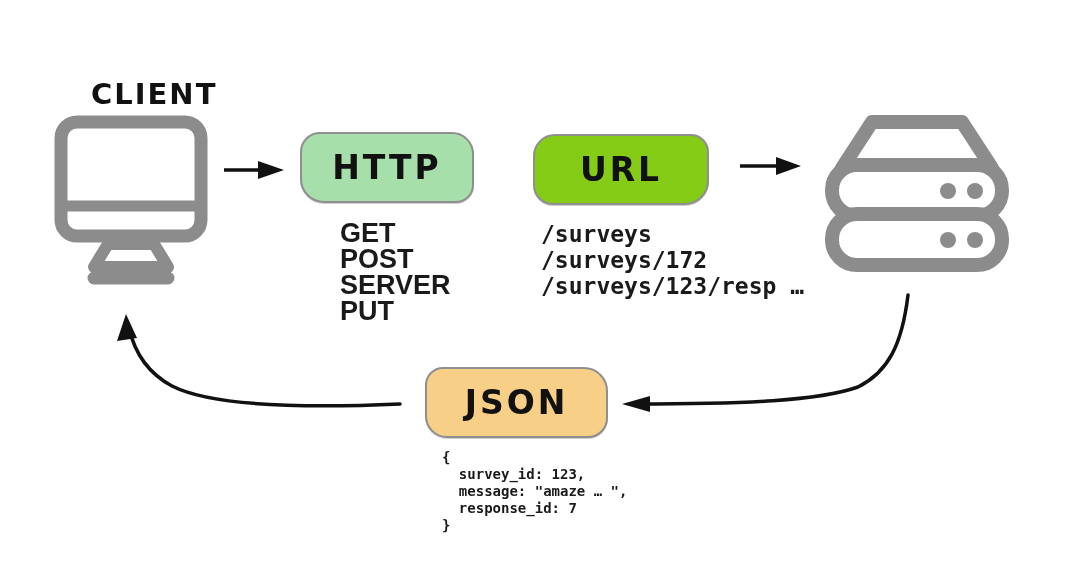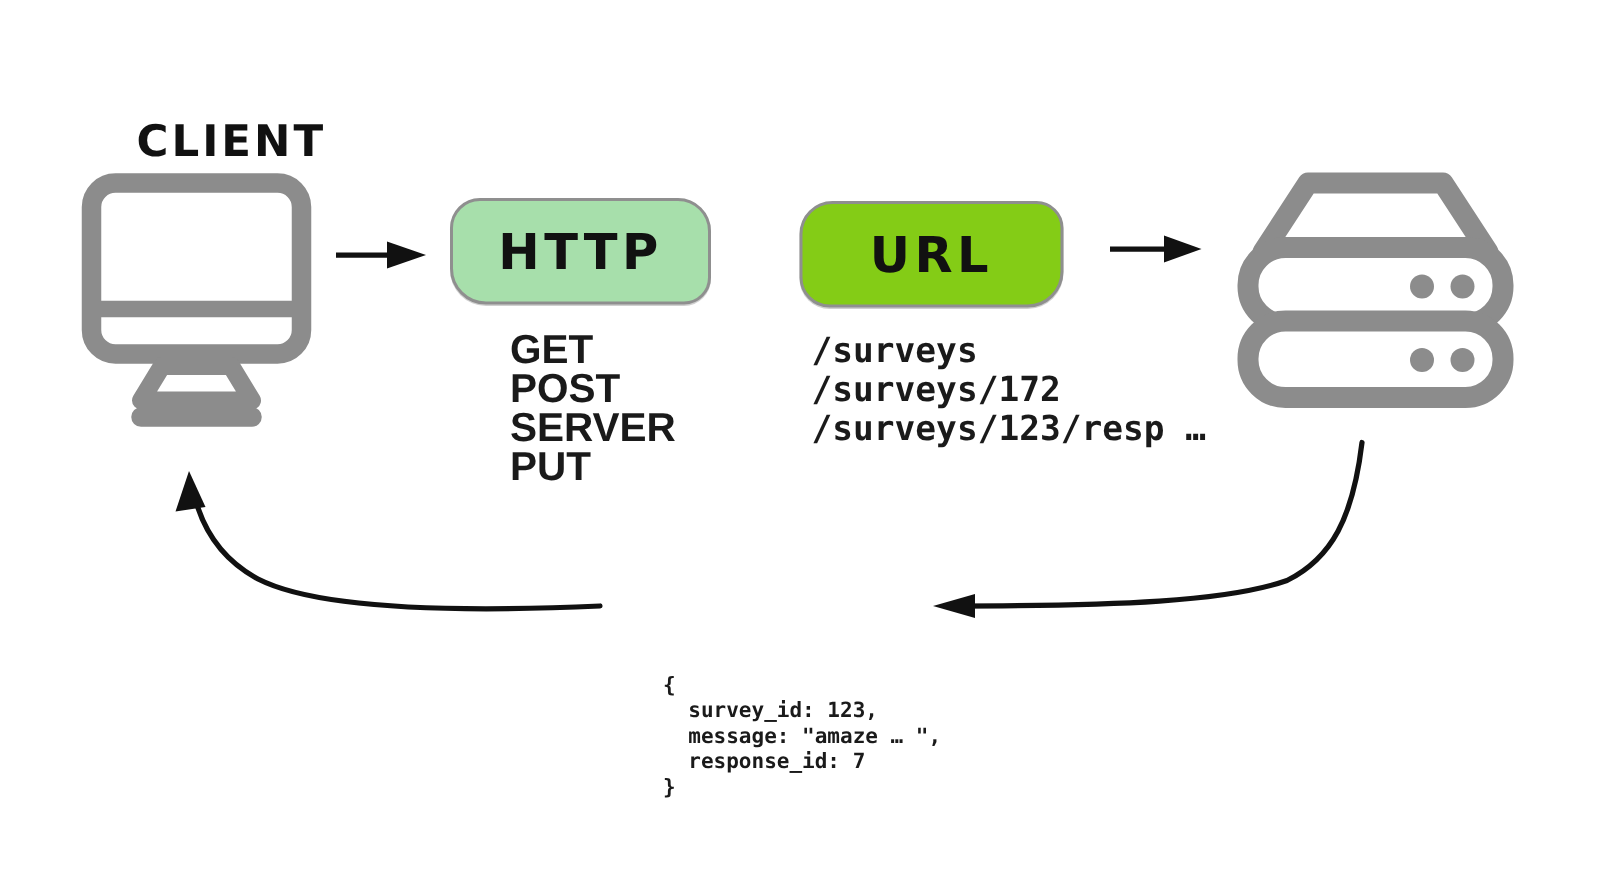--- a/index.html
+++ b/index.html
@@ -85,20 +85,23 @@
 
   <div class="pill" style="left: 533px; top: 134px; width: 176px; height: 71px; border-radius: 22px 18px 24px 20px; background-color: #84cc16; border-color: rgb(143, 143, 143);">
     <span class="pill-label hand">URL</span>
   </div>
   <div class="paths" style="left:541px; top:221px;">
     <div>/surveys</div>
     <div>/surveys/172</div>
     <div>/surveys/123/resp …</div>
   </div>
 
+  <div class="pill" style="left: 425px; top: 367px; width: 183px; height: 71px; border-radius: 18px 24px 20px 22px; background-color: rgb(248, 207, 135); border-color: rgb(143, 143, 143);">
+    <span class="pill-label hand">JSON</span>
+  </div>
   <div class="payload" style="left:442px; top:449px;">
     <div>{</div>
     <div>  survey_id: 123,</div>
     <div>  message: "amaze … ",</div>
     <div>  response_id: 7</div>
     <div>}</div>
   </div>
 
   <div class="arrow-layer" style="color: rgb(17, 17, 17);">
     <svg width="1080" height="586" viewBox="0 0 1080 586" fill="none">

